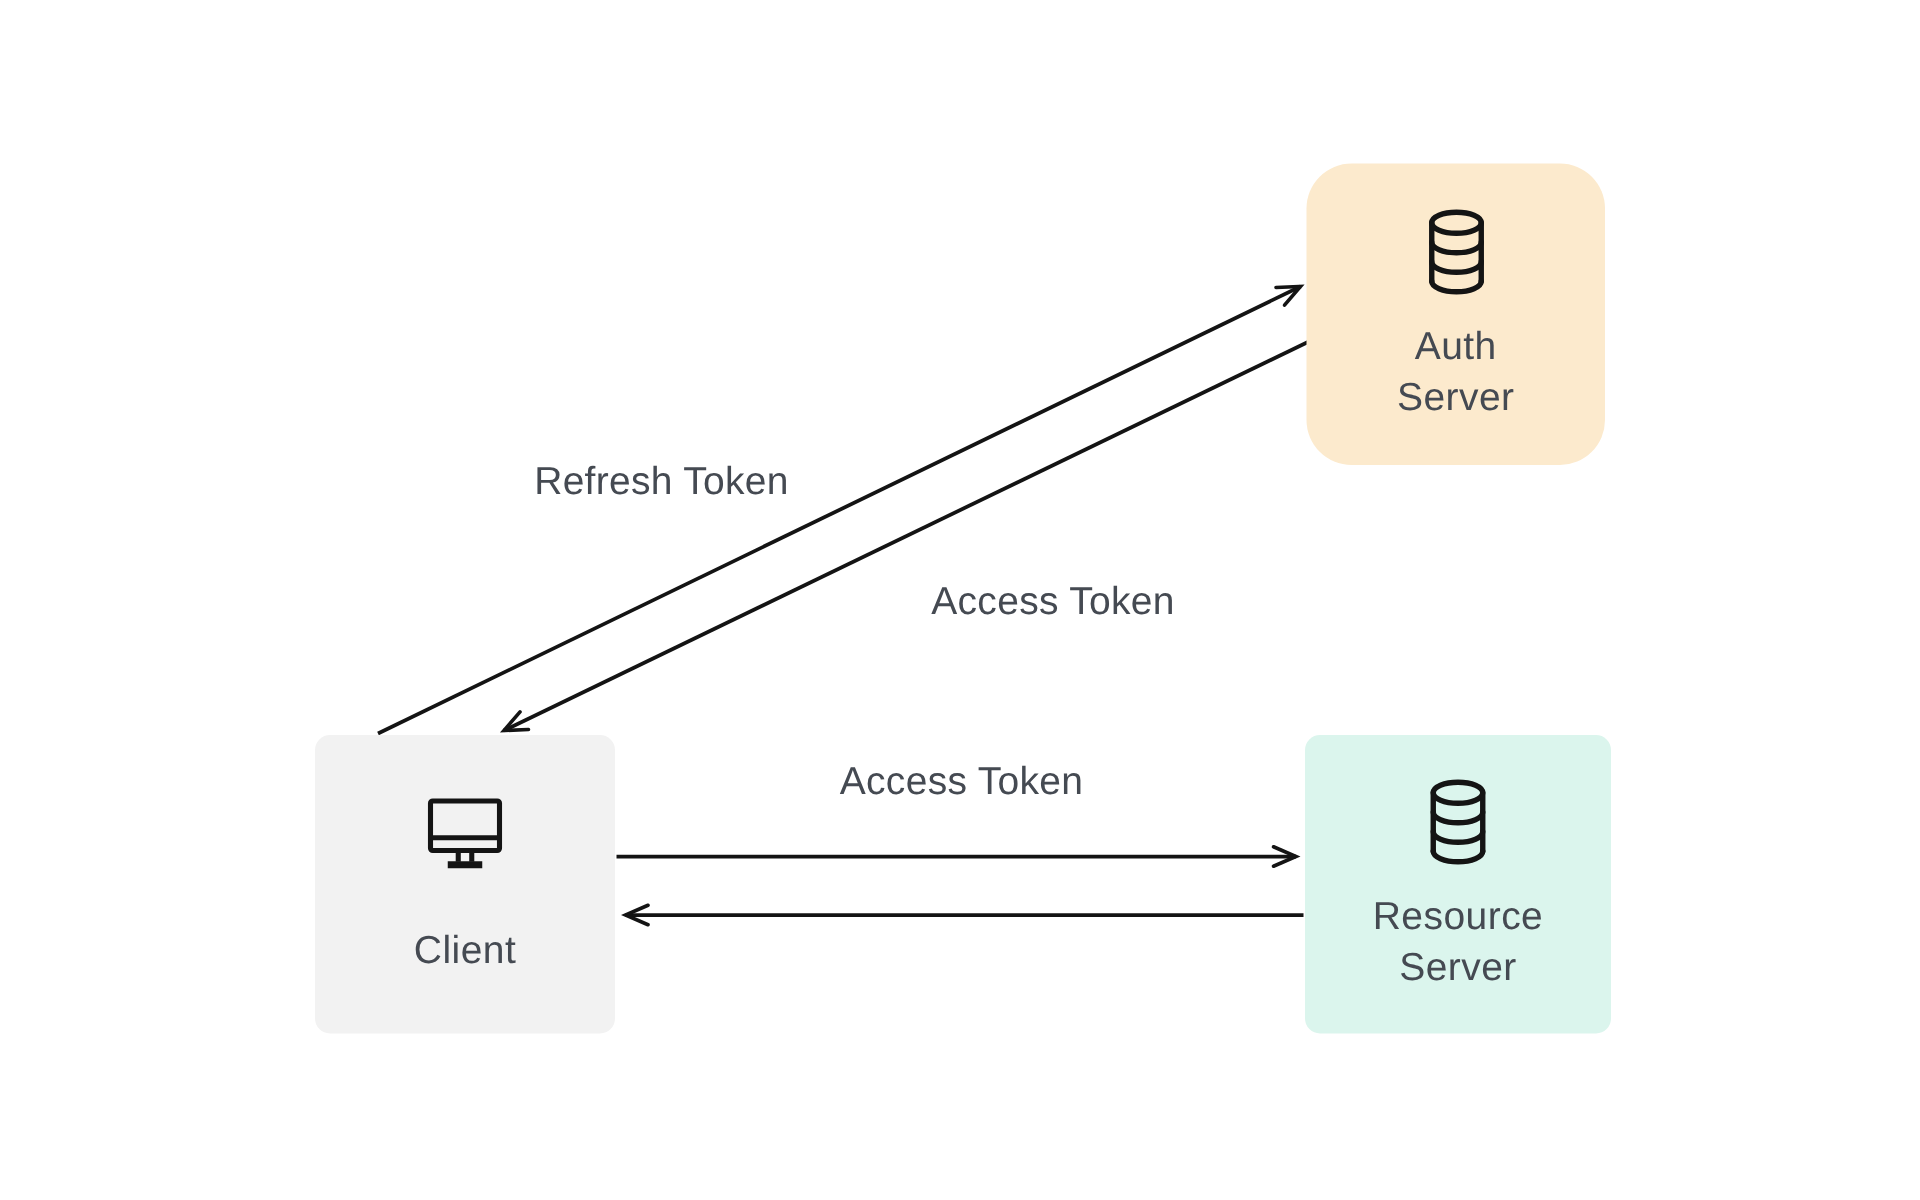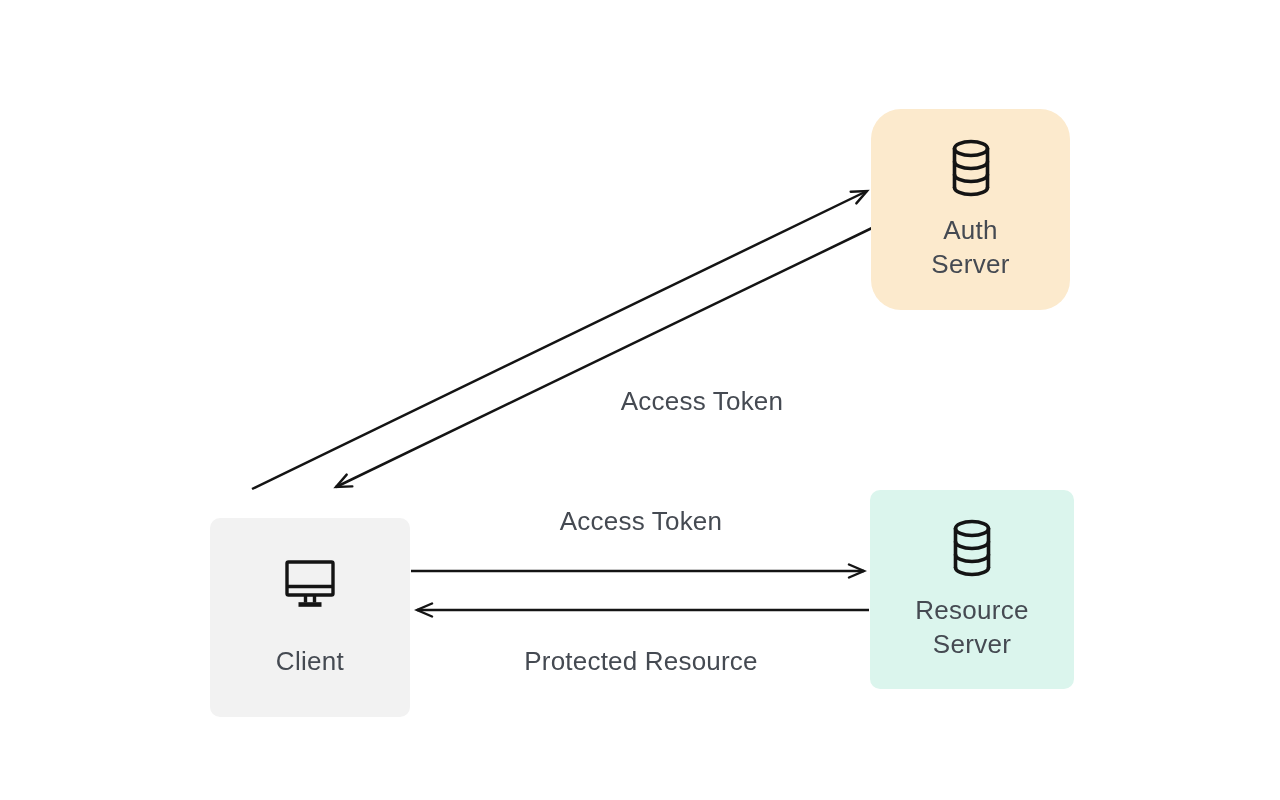--- a/index.html
+++ b/index.html
@@ -46,21 +46,21 @@
   }
   .node-resource {
     left: 870px;
     top: 490px;
     width: 204px;
     height: 199px;
     gap: 16px;
   }
   .node-client {
     left: 210px;
-    top: 518px;
+    top: 490px;
     width: 200px;
     height: 199px;
     gap: 36px;
   }
   .node-label {
     font-size: 26px;
     line-height: 34px;
     color: #454a52;
     white-space: pre-line;
     letter-spacing: 0.3px;
@@ -89,23 +89,23 @@
       <marker id="arrowhead" viewBox="0 0 22 18" markerWidth="22" markerHeight="18" refX="19" refY="9" orient="auto" markerUnits="userSpaceOnUse">
         <path d="M4 2.5 L19 9 L4 15.5" fill="none" stroke="#141414" stroke-width="2.4" stroke-linecap="round"></path>
       </marker>
     </defs>
     <line x1="252" y1="489" x2="867" y2="191" stroke="#141414" stroke-width="2.5" marker-end="url(#arrowhead)"></line>
     <line x1="872" y1="228" x2="336" y2="487" stroke="#141414" stroke-width="2.5" marker-end="url(#arrowhead)"></line>
     <line x1="411" y1="571" x2="864" y2="571" stroke="#141414" stroke-width="2.5" marker-end="url(#arrowhead)"></line>
     <line x1="869" y1="610" x2="417" y2="610" stroke="#141414" stroke-width="2.5" marker-end="url(#arrowhead)"></line>
   </svg>
 
+  <div class="edge-label lbl-refresh-token">Refresh Token</div>
   <div class="edge-label lbl-access-token-auth">Access Token</div>
   <div class="edge-label lbl-access-token-res">Access Token</div>
-  <div class="edge-label lbl-protected-res">Protected Resource</div>
 
   <div class="node node-auth" style="background-color: rgb(252, 234, 205); border-radius: 30px;">
     <span class="icon">
       <svg width="46" height="58" viewBox="0 0 46 58" fill="none" stroke="#141414" stroke-width="3.6" stroke-linecap="round">
         <ellipse cx="23" cy="9.5" rx="16.5" ry="7"></ellipse>
         <path d="M6.5 9.5 V48.5"></path>
         <path d="M39.5 9.5 V48.5"></path>
         <path d="M6.5 22.5 a16.5 7 0 0 0 33 0"></path>
         <path d="M6.5 35.5 a16.5 7 0 0 0 33 0"></path>
         <path d="M6.5 48.5 a16.5 7 0 0 0 33 0"></path>

